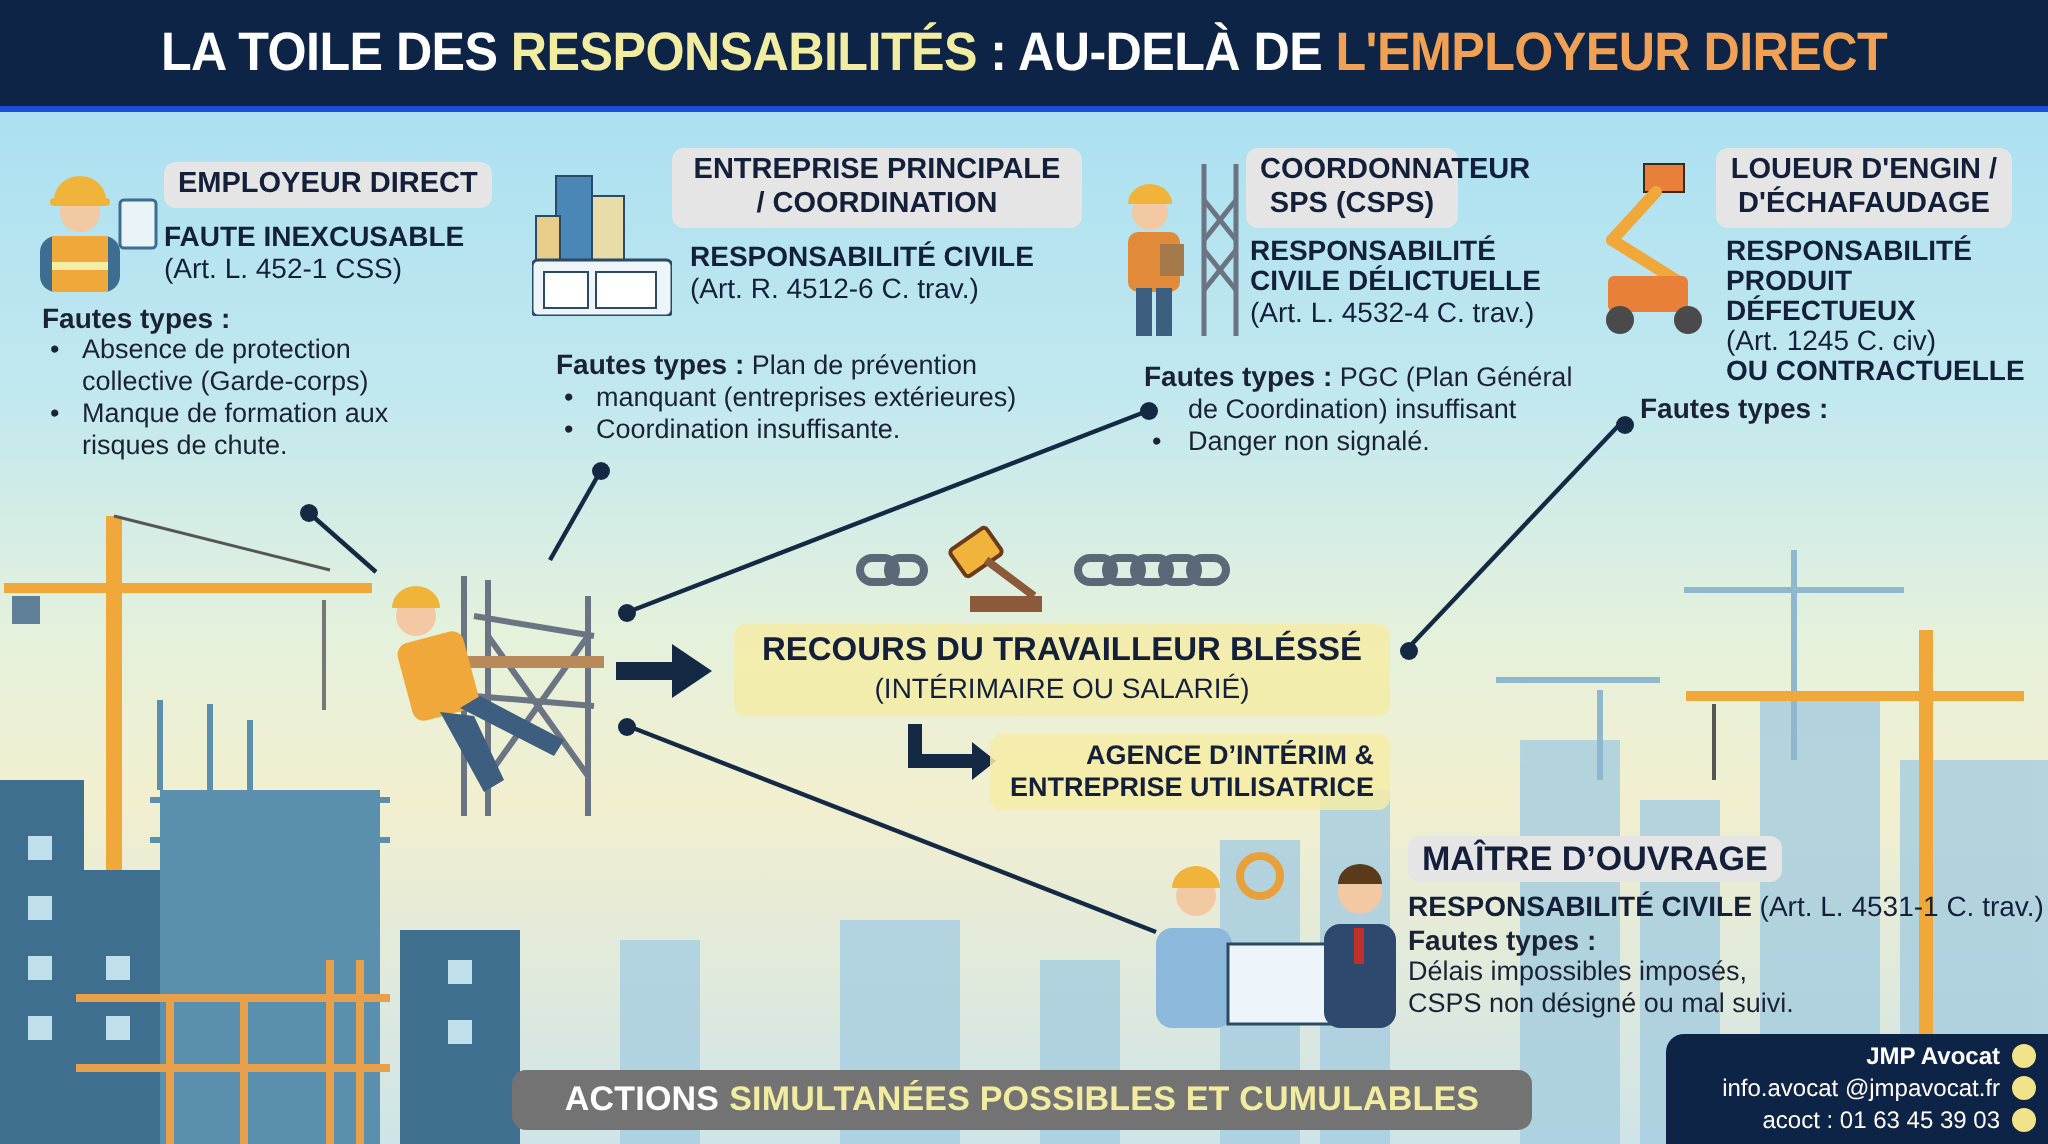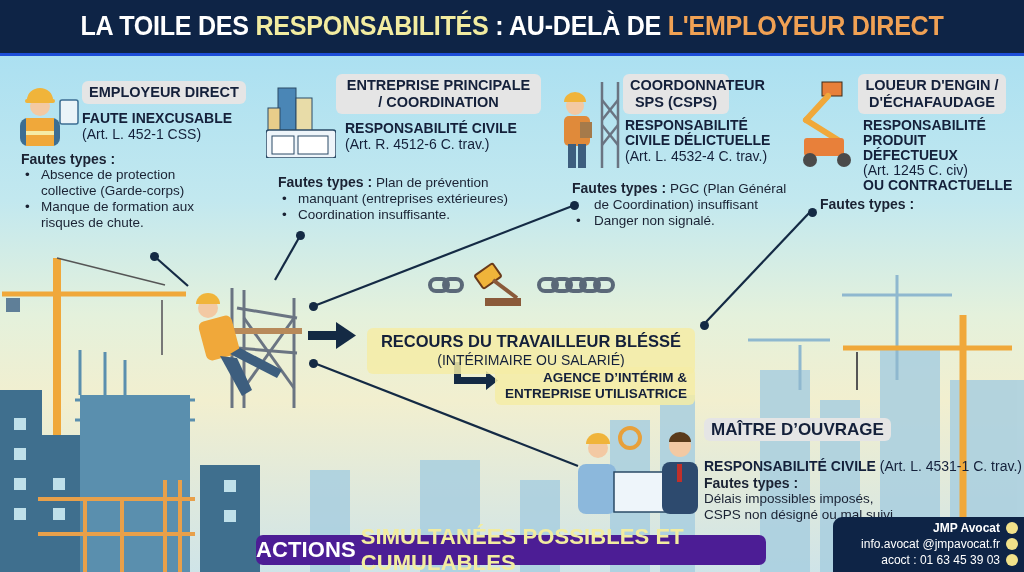--- a/index.html
+++ b/index.html
@@ -40,35 +40,35 @@
   ul.faults li { position: relative; padding-left: 16px; font-size: 13.5px; line-height: 16px; }
   ul.faults li::before { content: "•"; position: absolute; left: 4px; top: 0; }
 
   .icon { position: absolute; }
 
   .dot { position: absolute; width: 9px; height: 9px; border-radius: 50%; background: #142a44; }
 
   .center-box {
     position: absolute; left: 367px; top: 312px; width: 328px;
     background: rgba(245,236,166,0.85); border-radius: 6px;
-    text-align: center; padding: 4px 4px; margin-top: 16px;
+    text-align: center; padding: 4px 4px;
   }
   .center-box .l1 { font-weight: 700; font-size: 16.5px; color: #14203a; line-height: 19px; }
   .center-box .l2 { font-size: 14px; color: #14203a; line-height: 19px; }
   .sub-box {
     position: absolute; left: 495px; top: 367px; width: 200px;
     background: rgba(245,236,166,0.85); border-radius: 6px;
     text-align: right; padding: 3px 8px;
     font-weight: 700; font-size: 13.5px; line-height: 16px; color: #14203a;
   }
   .bottom-banner {
     position: absolute; left: 256px; top: 535px; width: 510px; height: 30px;
-    background: #4c1d95; border-radius: 7px;
+    background: #737373; border-radius: 7px;
     display: flex; align-items: center; justify-content: center;
-    font-weight: 700; font-size: 22px; color: #ffffff; letter-spacing: 0.1px;
+    font-weight: 700; font-size: 17px; color: #ffffff; letter-spacing: 0.1px;
   }
   .bottom-banner .y { color: #f2eca0; margin-left: 5px; }
   .contact {
     position: absolute; left: 833px; top: 517px; width: 191px; height: 55px;
     background: #0e2446; border-top-left-radius: 9px;
     color: #ffffff; font-size: 12px; line-height: 16px;
     padding: 3px 6px 0 0; text-align: left;
   }
   .contact .row { display: flex; justify-content: flex-end; align-items: center; gap: 6px; }
   .contact .ci { width: 12px; height: 12px; border-radius: 50%; background: #f2e28a; display: inline-block; }
@@ -326,21 +326,21 @@
   <path d="M12 20 a12 11 0 0 1 24 0 z" fill="#f0b43a"></path>
   <rect x="46" y="4" width="20" height="20" rx="10" fill="none" stroke="#e8a03a" stroke-width="4"></rect>
   <rect x="40" y="48" width="58" height="40" fill="#eef5fa" stroke="#2a4a66" stroke-width="1.5"></rect>
   <rect x="88" y="38" width="36" height="52" rx="8" fill="#2d4a6e"></rect>
   <circle cx="106" cy="22" r="11" fill="#f3c9a3"></circle>
   <path d="M95 18 a11 10 0 0 1 22 0 z" fill="#5a3a1a"></path>
   <rect x="103" y="40" width="5" height="18" fill="#c0302a"></rect>
 </svg>
 <div class="block" style="left:704px;top:418px;width:320px">
   <span class="label" style="font-size:17px">MAÎTRE D’OUVRAGE</span>
-  <div style="margin-top:17px"><span class="strong">RESPONSABILITÉ CIVILE</span><span class="art"> (Art. L. 4531-1 C. trav.)</span></div>
+  <div style="margin-top:4px"><span class="strong">RESPONSABILITÉ CIVILE</span><span class="art"> (Art. L. 4531-1 C. trav.)</span></div>
   <div class="faults-title">Fautes types :</div>
   <div>Délais impossibles imposés,</div>
   <div>CSPS non désigné ou mal suivi.</div>
 </div>
 
 <div class="bottom-banner">
   <span>ACTIONS</span>
     <span class="y">SIMULTANÉES POSSIBLES ET CUMULABLES</span>
 </div>
 

